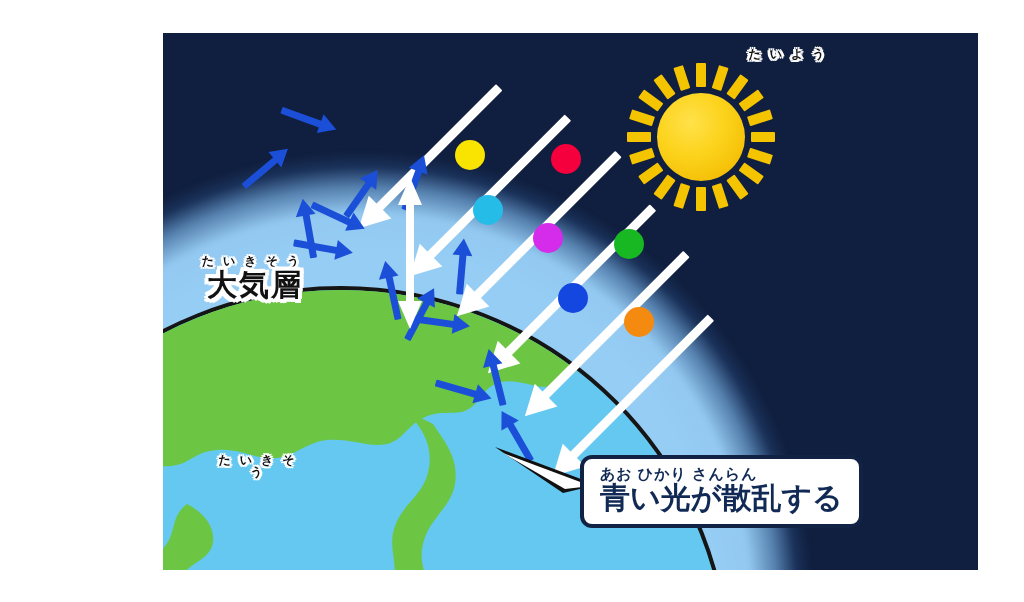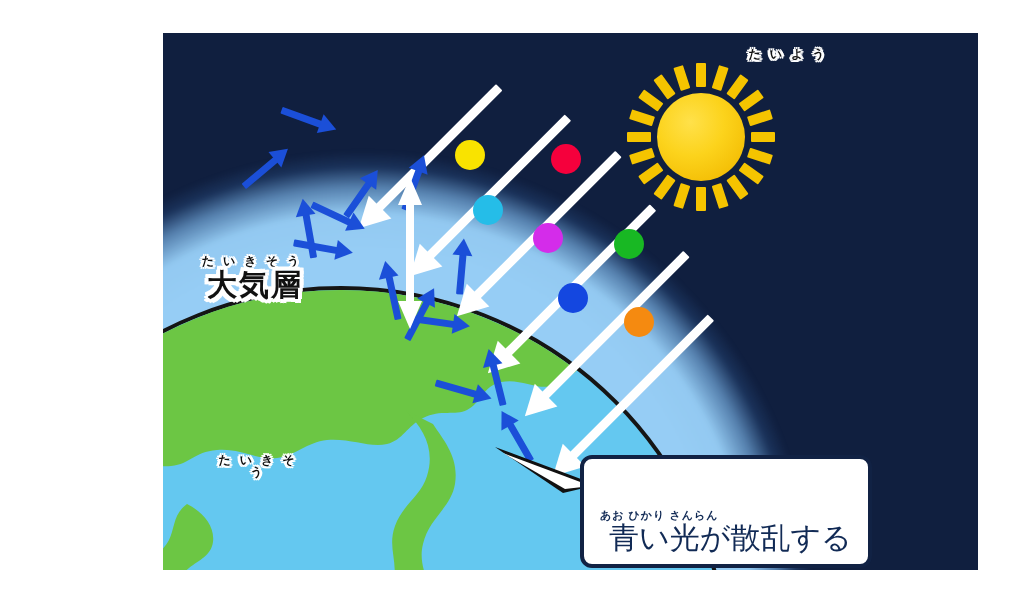--- a/index.html
+++ b/index.html
@@ -97,26 +97,26 @@
       -3px -4px 0 #fff, 3px 4px 0 #fff, -4px 3px 0 #fff, 4px -3px 0 #fff;
   }
 
   
   .balloon{
     position:absolute;left:417px;top:422px;
     background:#ffffff;border:4px solid #112244;border-radius:12px;
     padding:7px 16px 10px 16px;
   }
   .balloon .b-furi{
-    font-size:11px;font-weight:bold;color:#112a55;
-    letter-spacing:1px;line-height:1;margin-bottom:1px;white-space:nowrap;margin-top:44px;
+    font-size:15px;font-weight:bold;color:#112a55;
+    letter-spacing:1px;line-height:1;margin-bottom:1px;white-space:nowrap;
   }
   .balloon .b-main{
-    font-size:30px;font-weight:normal;color:#112a55;
-    letter-spacing:0px;line-height:1.05;white-space:nowrap;margin-left:9px;
+    font-size:30px;font-weight:bold;color:#112a55;
+    letter-spacing:0px;line-height:1.05;white-space:nowrap;
   }
   .tail{position:absolute;left:330px;top:408px;}
 </style>
 </head>
 <body>
 
 <div id="page">
   <div id="canvas">
 
     <div class="atmos"></div>

